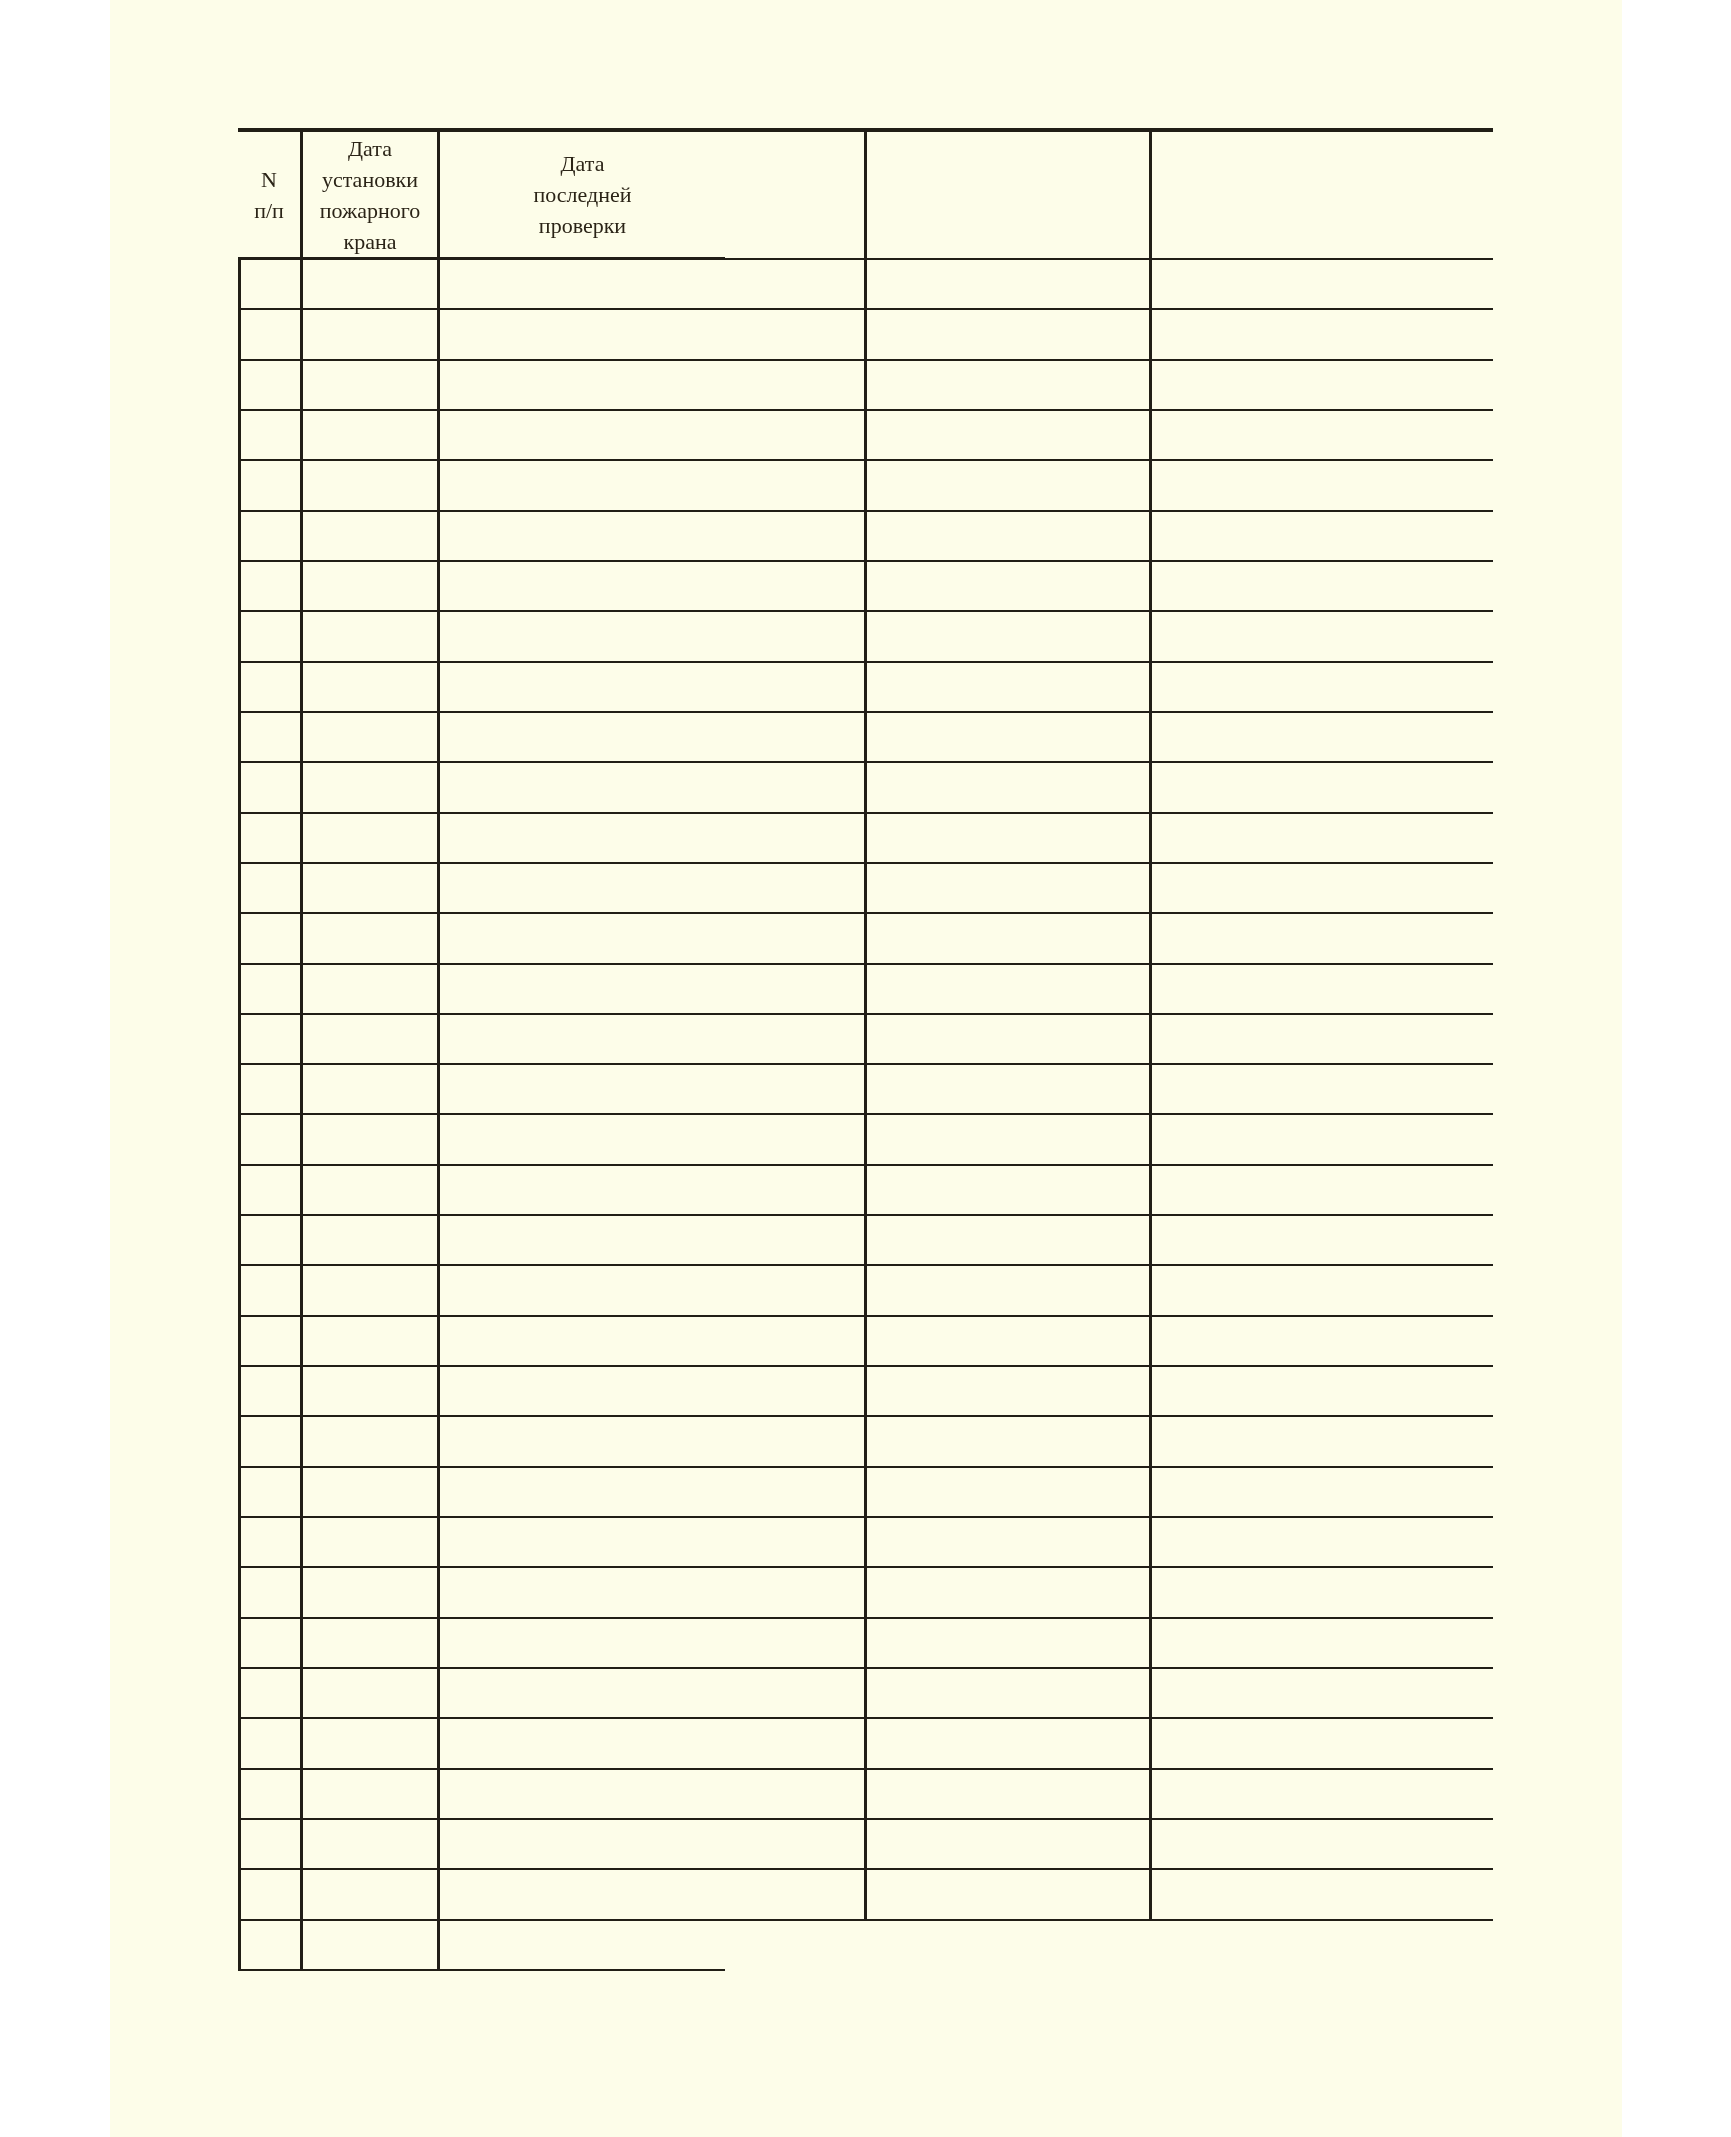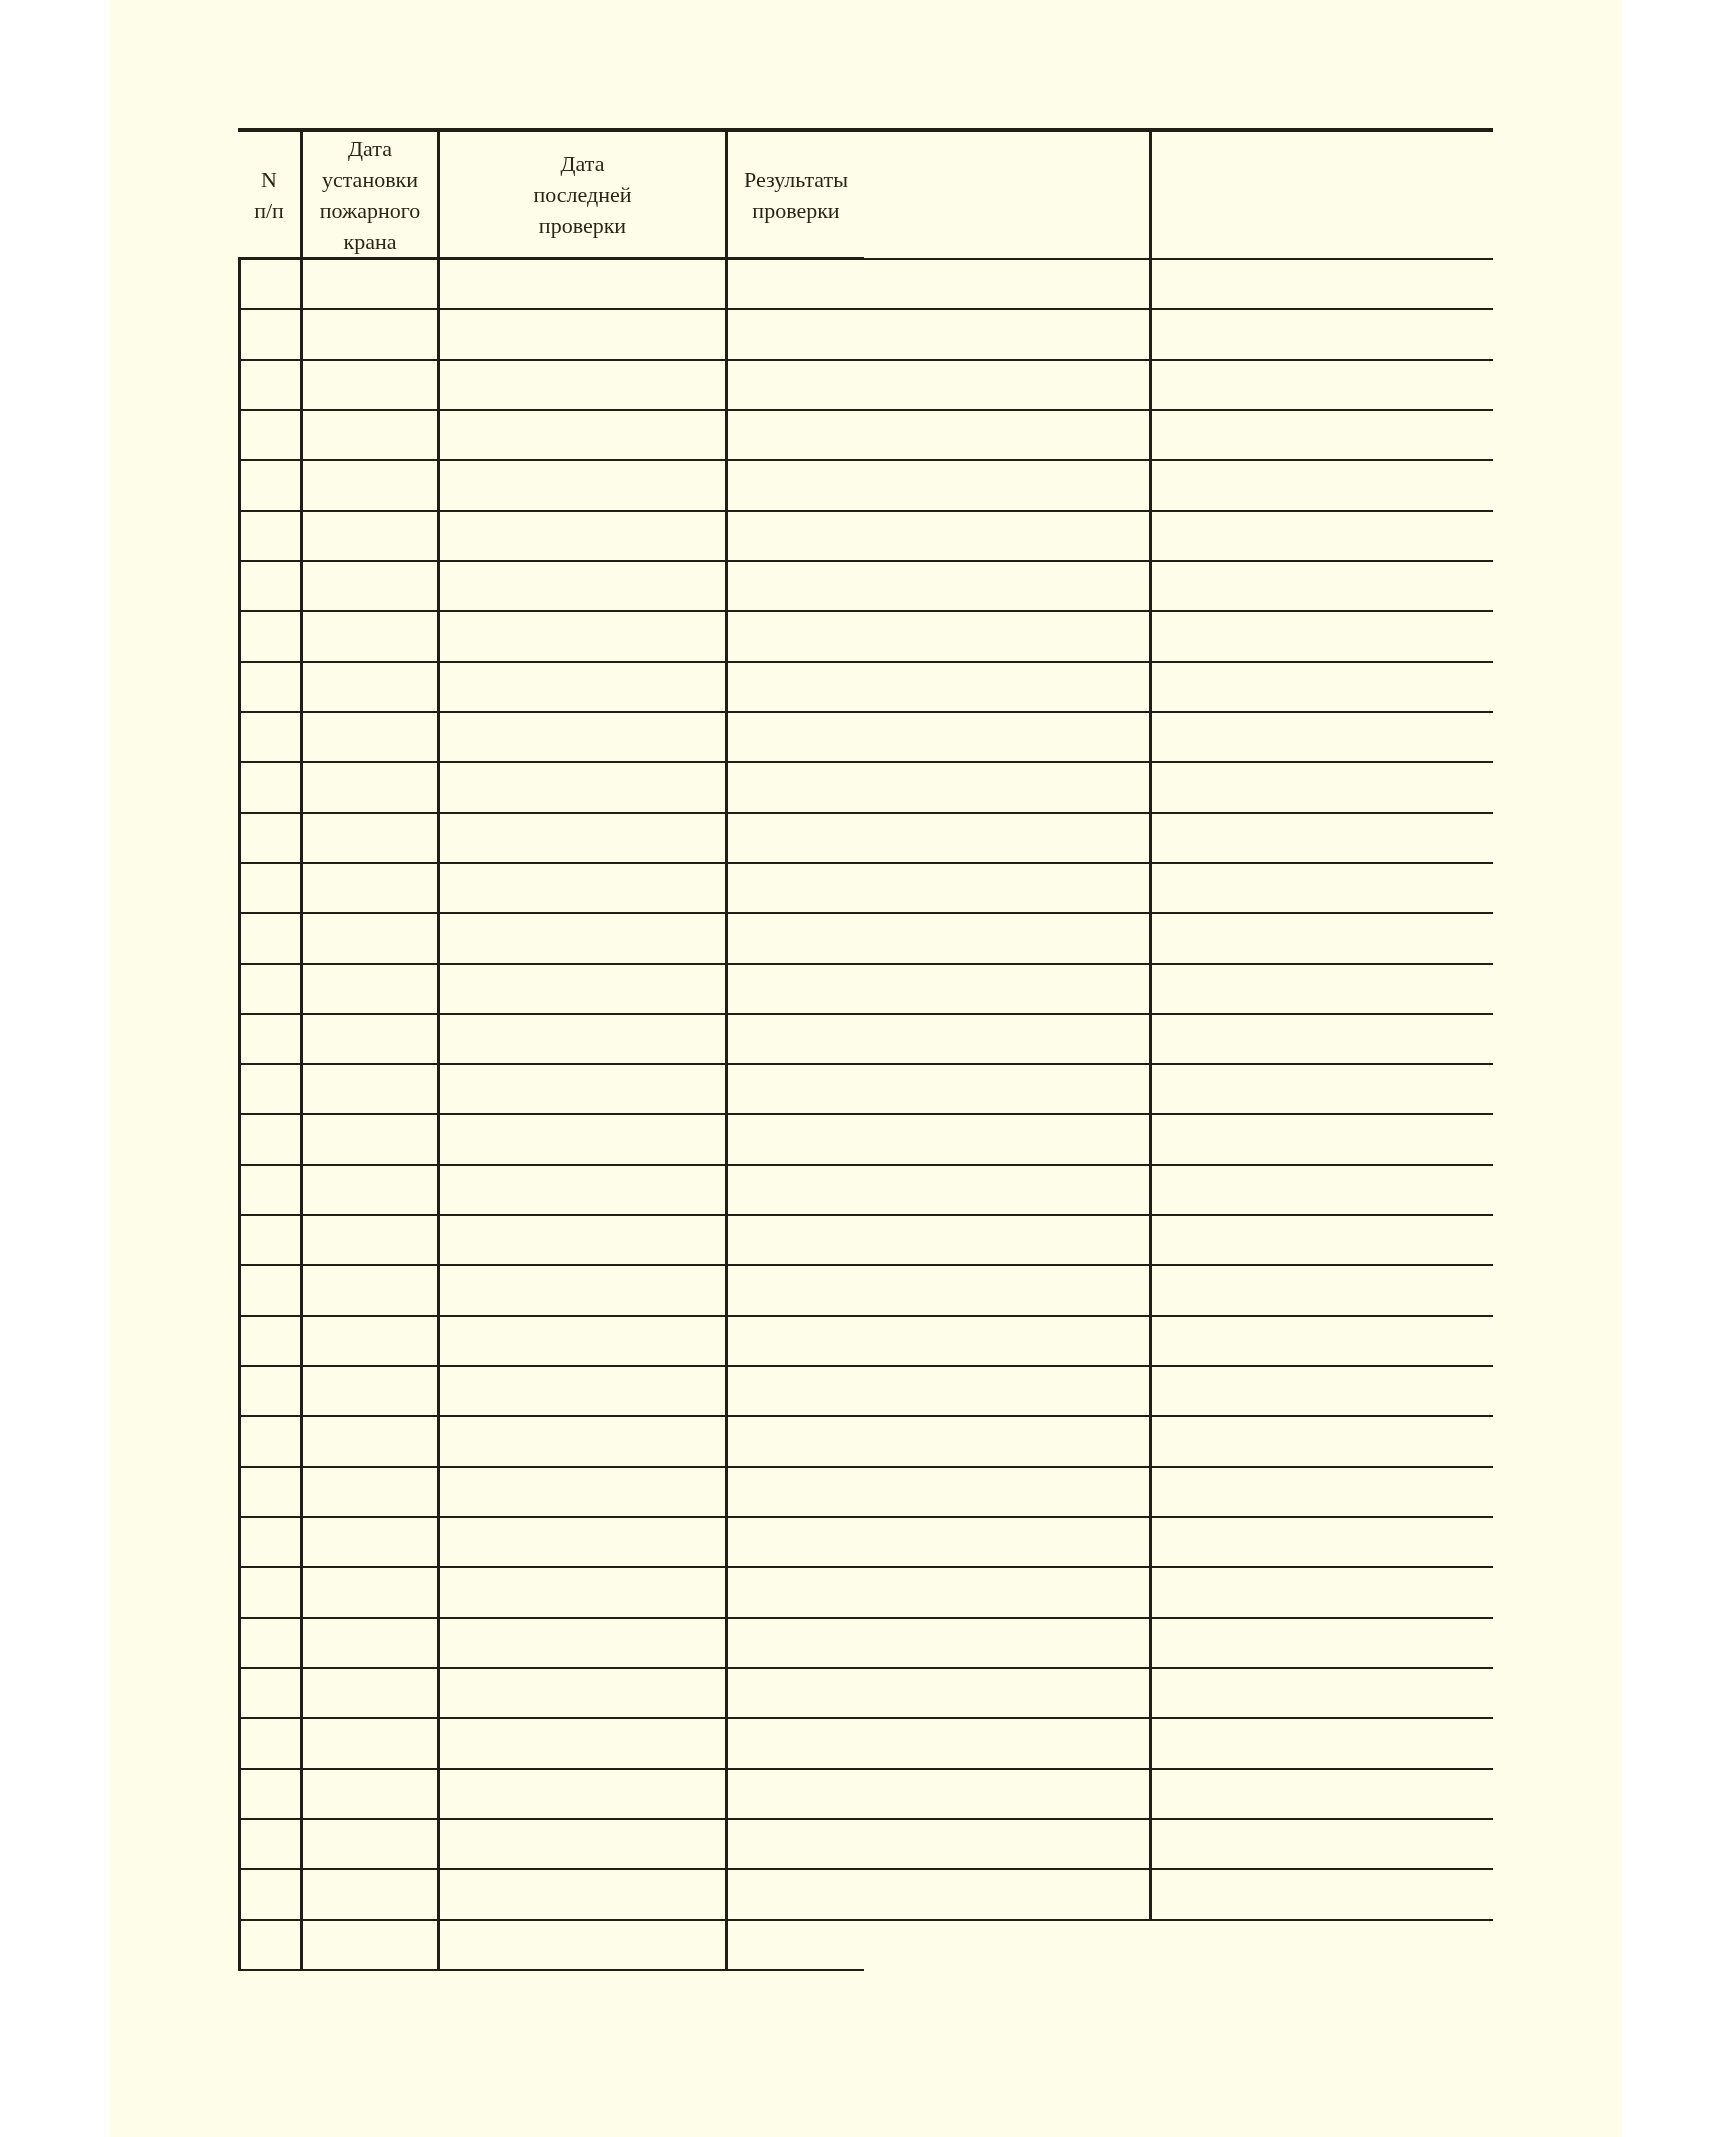--- a/index.html
+++ b/index.html
@@ -60,21 +60,20 @@
 <div class="log-table">
   <div class="cell th">N
 п/п</div>
   <div class="cell th vdiv">Дата
 установки
 пожарного
 крана</div>
   <div class="cell th vdiv">Дата
 последней
 проверки</div>
-  <div class="cell th vdiv">Результаты проверки</div>
 
 <div class="cell td"></div>
     <div class="cell td vdiv"></div>
     <div class="cell td vdiv"></div>
     <div class="cell td vdiv"></div>
     <div class="cell td vdiv"></div>
     <div class="cell td vdiv"></div>
     <div class="cell td"></div>
     <div class="cell td vdiv"></div>
     <div class="cell td vdiv"></div>

